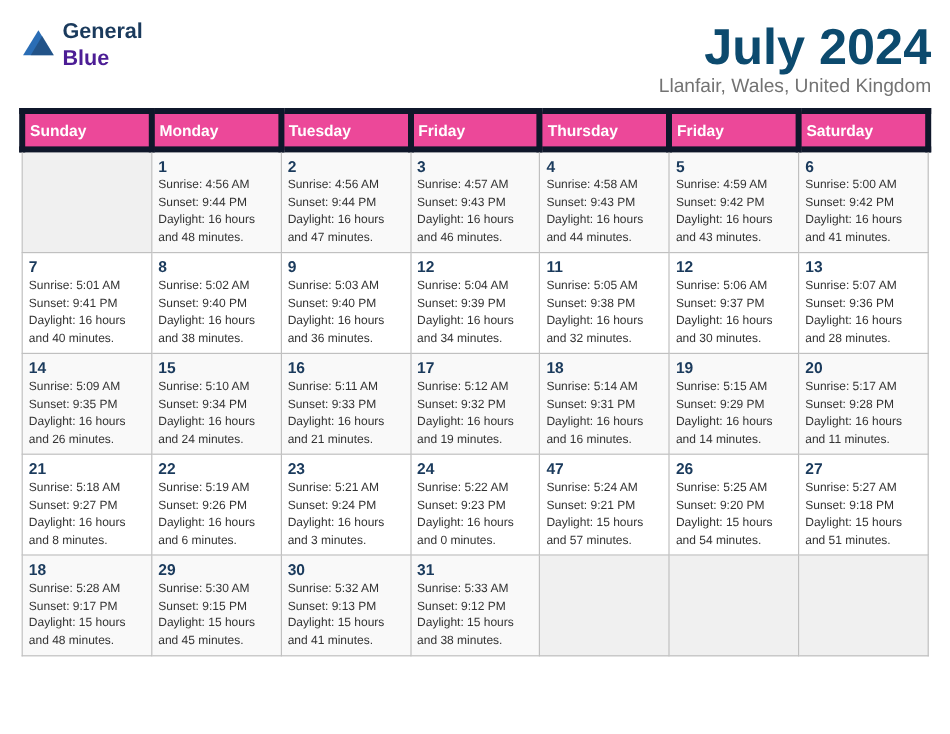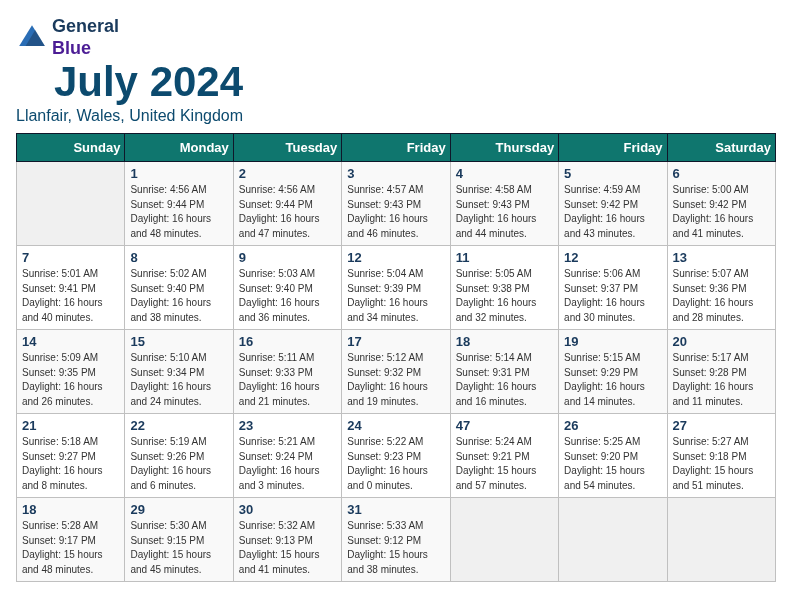--- a/index.html
+++ b/index.html
@@ -8,21 +8,20 @@
       background: #fff;
       width: 792px;
       min-height: 612px;
       padding: 16px;
     }
     .header {
       display: flex;
       justify-content: space-between;
       align-items: flex-start;
       margin-bottom: 4px;
-      flex-direction: column;
     }
     .logo {
       display: flex;
       align-items: center;
       gap: 4px;
     }
     .logo-text {
       font-size: 18px;
       font-weight: bold;
       color: #1a3a5c;
@@ -39,35 +38,35 @@
       text-align: right;
     }
     .month-title {
       font-size: 42px;
       font-weight: bold;
       color: #0c4a6e;
       line-height: 1.1;
     }
     .location {
       font-size: 16px;
-      color: #0c4a6e;
+      color: #737373;
       margin-top: 2px;
     }
     table {
       width: 100%;
       border-collapse: collapse;
       margin-top: 8px;
     }
     thead tr th {
-      background: #0f766e;
+      background: #ec4899;
       color: #fff;
       font-size: 13px;
       padding: 6px 4px;
-      text-align: right;
-      border: 1px solid #0f172a;
+      text-align: left;
+      border: 5px solid #0f172a;
     }
     tbody tr {
       vertical-align: top;
     }
     tbody tr td {
       border: 1px solid #c0c0c0;
       padding: 4px 5px;
       font-size: 10.5px;
       color: #222;
       min-height: 80px;

